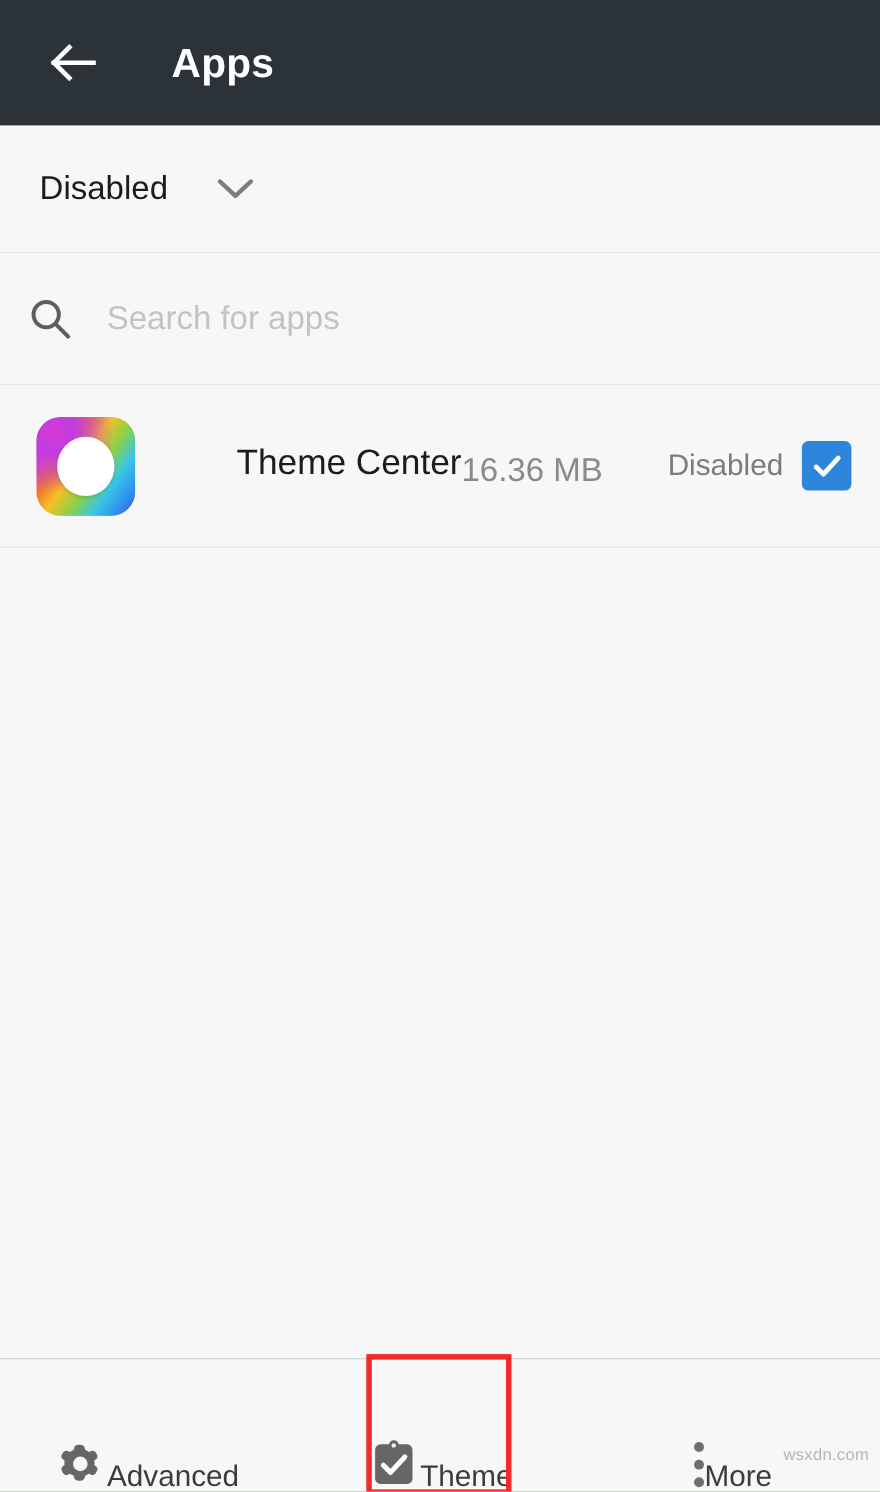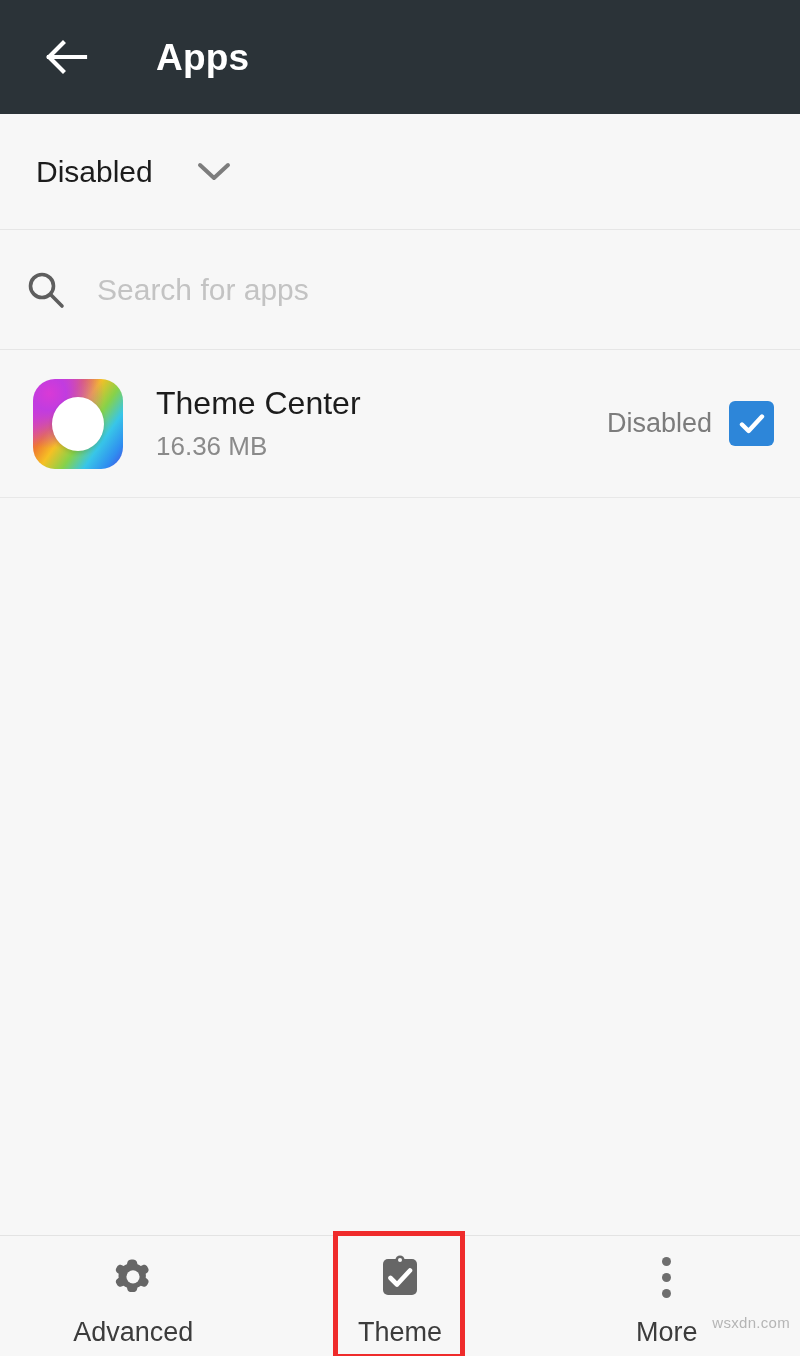--- a/index.html
+++ b/index.html
@@ -144,33 +144,33 @@
     transform: translate(-50%, -50%);
     width: 52px;
     height: 54px;
     background: #ffffff;
     border-radius: 50%;
     box-shadow: 0 2px 4px rgba(0,0,0,0.12);
   }
   .app-text {
     margin-left: 33px;
     display: flex;
-    flex-direction: column;
+    flex-direction: row;
     justify-content: center;
     flex: 1 1 auto;
     min-width: 0;
   }
   .app-name {
     font-size: 32px;
     color: #1c1c1c;
     line-height: 1.18;
     white-space: nowrap;
   }
   .app-size {
-    font-size: 26px;
+    font-size: 30px;
     color: #8a8a8a;
     line-height: 1.2;
     margin-top: 8px;
   }
   .app-status {
     font-size: 27px;
     color: #7c7c7c;
     margin-right: 17px;
     white-space: nowrap;
   }
@@ -192,22 +192,22 @@
     min-height: 121px;
     background: #f7f7f7;
     border-top: 1px solid #e3e3e3;
     display: flex;
     align-items: stretch;
     position: relative;
   }
   .bb-item {
     flex: 1 1 0;
     display: flex;
-    flex-direction: column;
-    align-items: center;
+    flex-direction: row;
+    align-items: flex-end;
     justify-content: center;
     cursor: pointer;
     padding-top: 6px;
   }
   .bb-icon {
     height: 50px;
     display: flex;
     align-items: center;
     justify-content: center;
   }

